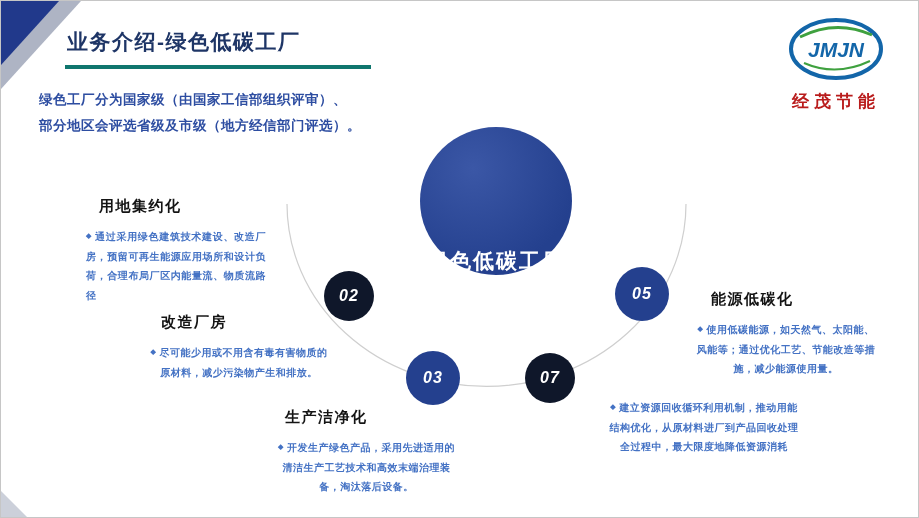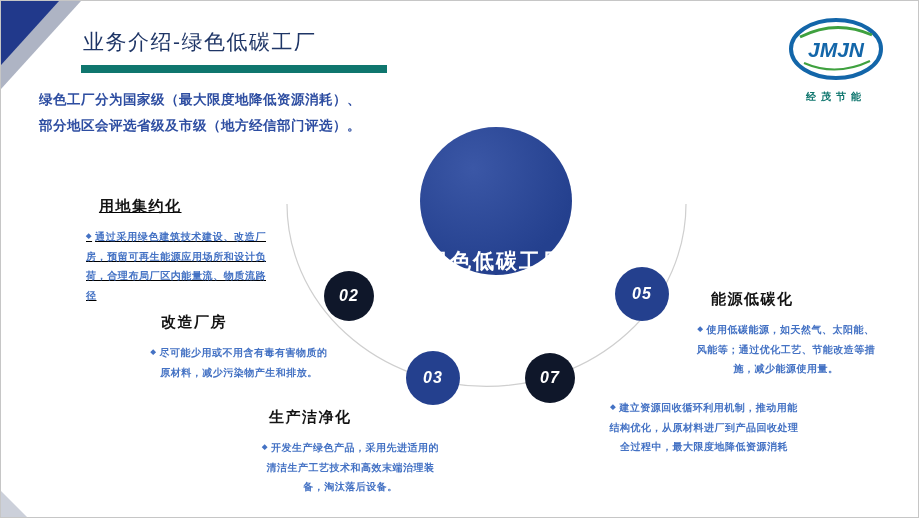--- a/index.html
+++ b/index.html
@@ -28,36 +28,36 @@
   }
   .corner-bottom {
     position:absolute; left:0; bottom:0;
     width:26px; height:26px;
     background:#ccd0da;
     clip-path:polygon(0 0, 0 100%, 100% 100%);
   }
 
   
   .page-title {
-    position:absolute; left:80px; top:27px;
-    font-size:21px; font-weight:normal; letter-spacing:1.5px;
+    position:absolute; left:64px; top:27px;
+    font-size:21px; font-weight:bold; letter-spacing:1.5px;
     color:#1e3566;
     padding:0 70px 9px 2px;
-    border-bottom:8px solid #0f766e;
+    border-bottom:4px solid #0f766e;
     white-space:nowrap;
   }
 
   
   .logo {
     position:absolute; left:780px; top:16px; width:110px;
     text-align:center;
   }
   .logo-sub {
     margin-top:5px;
-    color:#0f766e; font-weight:bold; font-size:10px; letter-spacing:5px;
+    color:#b91c1c; font-weight:bold; font-size:17px; letter-spacing:5px;
   }
 
   
   .intro {
     position:absolute; left:38px; top:86px;
     font-size:13.5px; font-weight:bold; color:#2d4da1;
     line-height:1.9; letter-spacing:0.5px;
   }
 
   
@@ -92,29 +92,29 @@
   .block-title {
     font-size:15px; font-weight:bold; color:#141414;
     letter-spacing:1.5px; margin-bottom:11px;
   }
   .block-desc {
     font-size:10px; font-weight:bold; color:#4472c4;
     line-height:1.95; letter-spacing:0.5px;
   }
   .bullet { font-size:7px; margin-right:3px; vertical-align:2px; color:#4472c4; }
 
-  .b1 { left:85px;  top:196px; width:180px;text-decoration:underline; }
+  .b1 { left:85px;  top:196px; width:180px; }
   .b1 .block-title { text-indent:13px; }
   .b1 .block-desc  { text-align:justify; }
 
   .b2 { left:148px; top:312px; width:180px; }
   .b2 .block-title { text-indent:12px; }
   .b2 .block-desc  { text-align:center; }
 
-  .b3 { left:256px; top:407px; width:187px; }
+  .b3 { left:272px; top:407px; width:187px; }
   .b3 .block-title { text-indent:12px; }
   .b3 .block-desc  { text-align:center; }
 
   .b4 { left:607px; top:397px; width:192px; }
   .b4 .block-title { text-indent:16px; }
   .b4 .block-desc  { text-align:center; }
 
   .b5 { left:692px; top:289px; width:186px; }
   .b5 .block-title { text-indent:18px; }
   .b5 .block-desc  { text-align:center; }
@@ -134,21 +134,21 @@
     <svg width="100" height="64" viewBox="0 0 100 64">
       <ellipse cx="50" cy="32" rx="45" ry="29" fill="none" stroke="#1366a9" stroke-width="4"></ellipse>
       <path d="M 14 20 Q 50 2 86 18" fill="none" stroke="#3fa13f" stroke-width="3"></path>
       <path d="M 18 46 Q 50 60 84 44" fill="none" stroke="#3fa13f" stroke-width="2"></path>
       <text x="50" y="40" text-anchor="middle" font-family="Liberation Sans, sans-serif" font-size="21" font-weight="bold" font-style="italic" fill="#1366a9">JMJN</text>
     </svg>
     <div class="logo-sub">经茂节能</div>
   </div>
 
   <div class="intro">
-    <div>绿色工厂分为国家级（最大限度地降低资源消耗）、</div>
+    <div>绿色工厂分为国家级（由国家工信部组织评审）、</div>
     <div>部分地区会评选省级及市级（地方经信部门评选）。</div>
   </div>
 
   <svg class="arc-svg" width="919" height="518" viewBox="0 0 919 518">
     <path d="M 286 203 A 199 182 0 0 0 685 203" fill="none" stroke="#cfcfcf" stroke-width="1.2"></path>
   </svg>
 
   <div class="center-circle">
     <span>绿色低碳工厂</span>
   </div>

